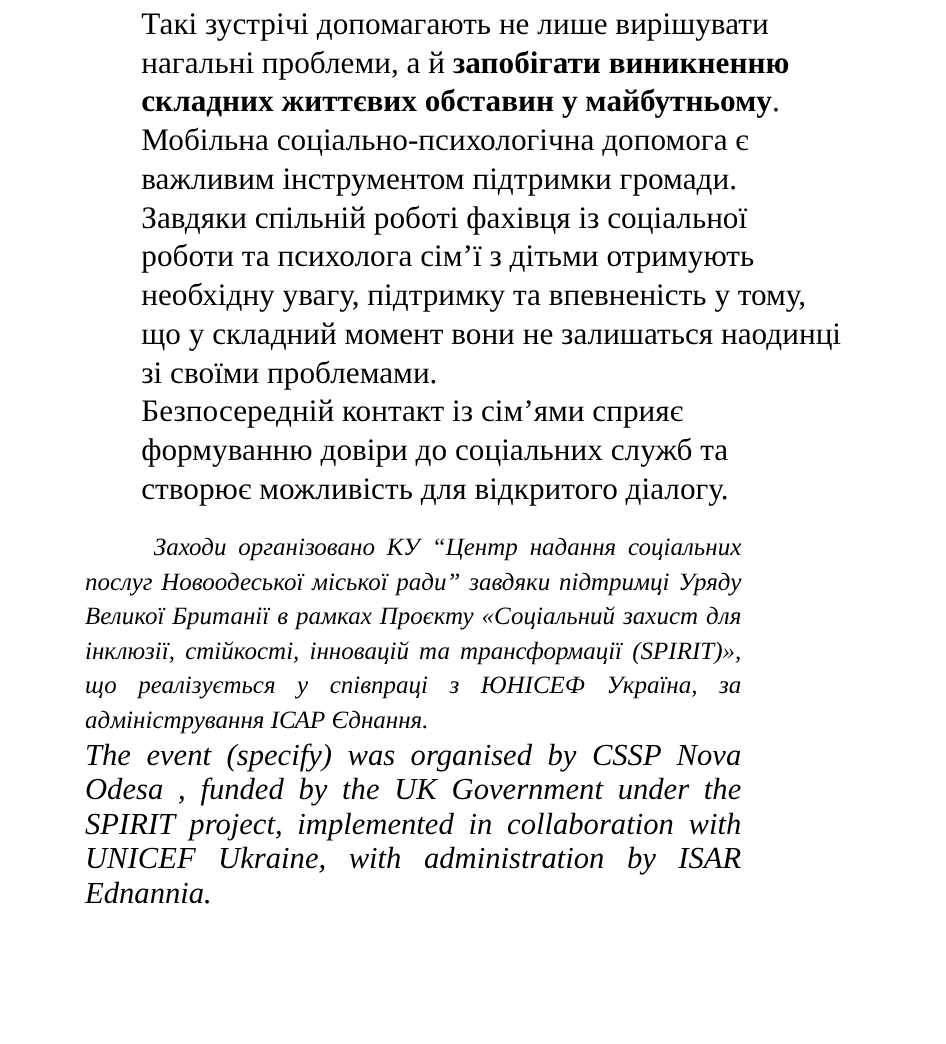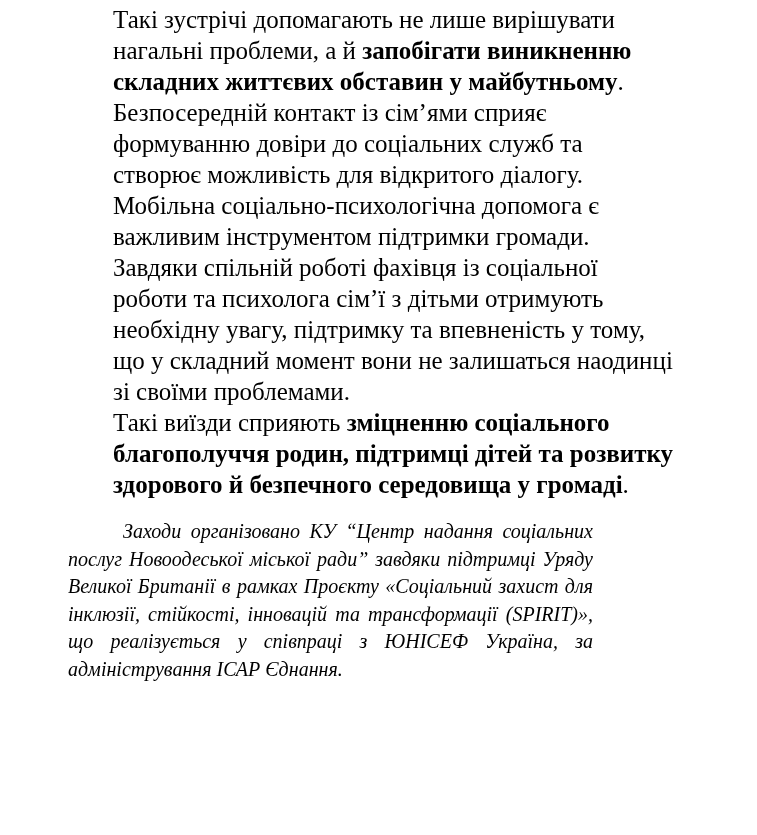--- a/index.html
+++ b/index.html
@@ -49,18 +49,18 @@
   }
   .run { white-space: pre-wrap; }
   .run.bold { font-weight: bold; }
 </style>
 </head>
 <body>
 
 <div class="page">
   <div id="doc-body">
       <p class="para body"><span class="run">Такі зустрічі допомагають не лише вирішувати нагальні проблеми, а й </span><span class="run bold">запобігати виникненню складних життєвих обставин у майбутньому</span><span class="run">.</span></p>
+      <p class="para body"><span class="run">Мобільна соціально-психологічна допомога є важливим інструментом підтримки громади. Завдяки спільній роботі фахівця із соціальної роботи та психолога сім’ї з дітьми отримують необхідну увагу, підтримку та впевненість у тому, що у складний момент вони не залишаться наодинці зі своїми проблемами.</span></p>
       <p class="para body"><span class="run">Безпосередній контакт із сім’ями сприяє формуванню довіри до соціальних служб та створює можливість для відкритого діалогу.</span></p>
-      <p class="para body"><span class="run">Мобільна соціально-психологічна допомога є важливим інструментом підтримки громади. Завдяки спільній роботі фахівця із соціальної роботи та психолога сім’ї з дітьми отримують необхідну увагу, підтримку та впевненість у тому, що у складний момент вони не залишаться наодинці зі своїми проблемами.</span></p>
-      <p class="para body"><span class="run">Такі виїзди сприяють </span><span class="run bold">зміцненню соціального благополуччя родин, підтримці дітей та розвитку здорового й безпечного середовища у громаді</span><span class="run">.</span></p>
       <p class="para note_uk"><span class="run">Заходи організовано КУ “Центр надання соціальних послуг Новоодеської міської ради” завдяки підтримці Уряду Великої Британії в рамках Проєкту «Соціальний захист для інклюзії, стійкості, інновацій та трансформації (SPIRIT)», що реалізується у співпраці з ЮНІСЕФ Україна, за адміністрування ІСАР Єднання.</span></p>
+      <p class="para note_en"><span class="run">The event (specify) was organised by CSSP Nova Odesa , funded by the UK Government under the SPIRIT project, implemented in collaboration with UNICEF Ukraine, with administration by ISAR Ednannia.</span></p>
     </div>
 </div>
 
 </body></html>

